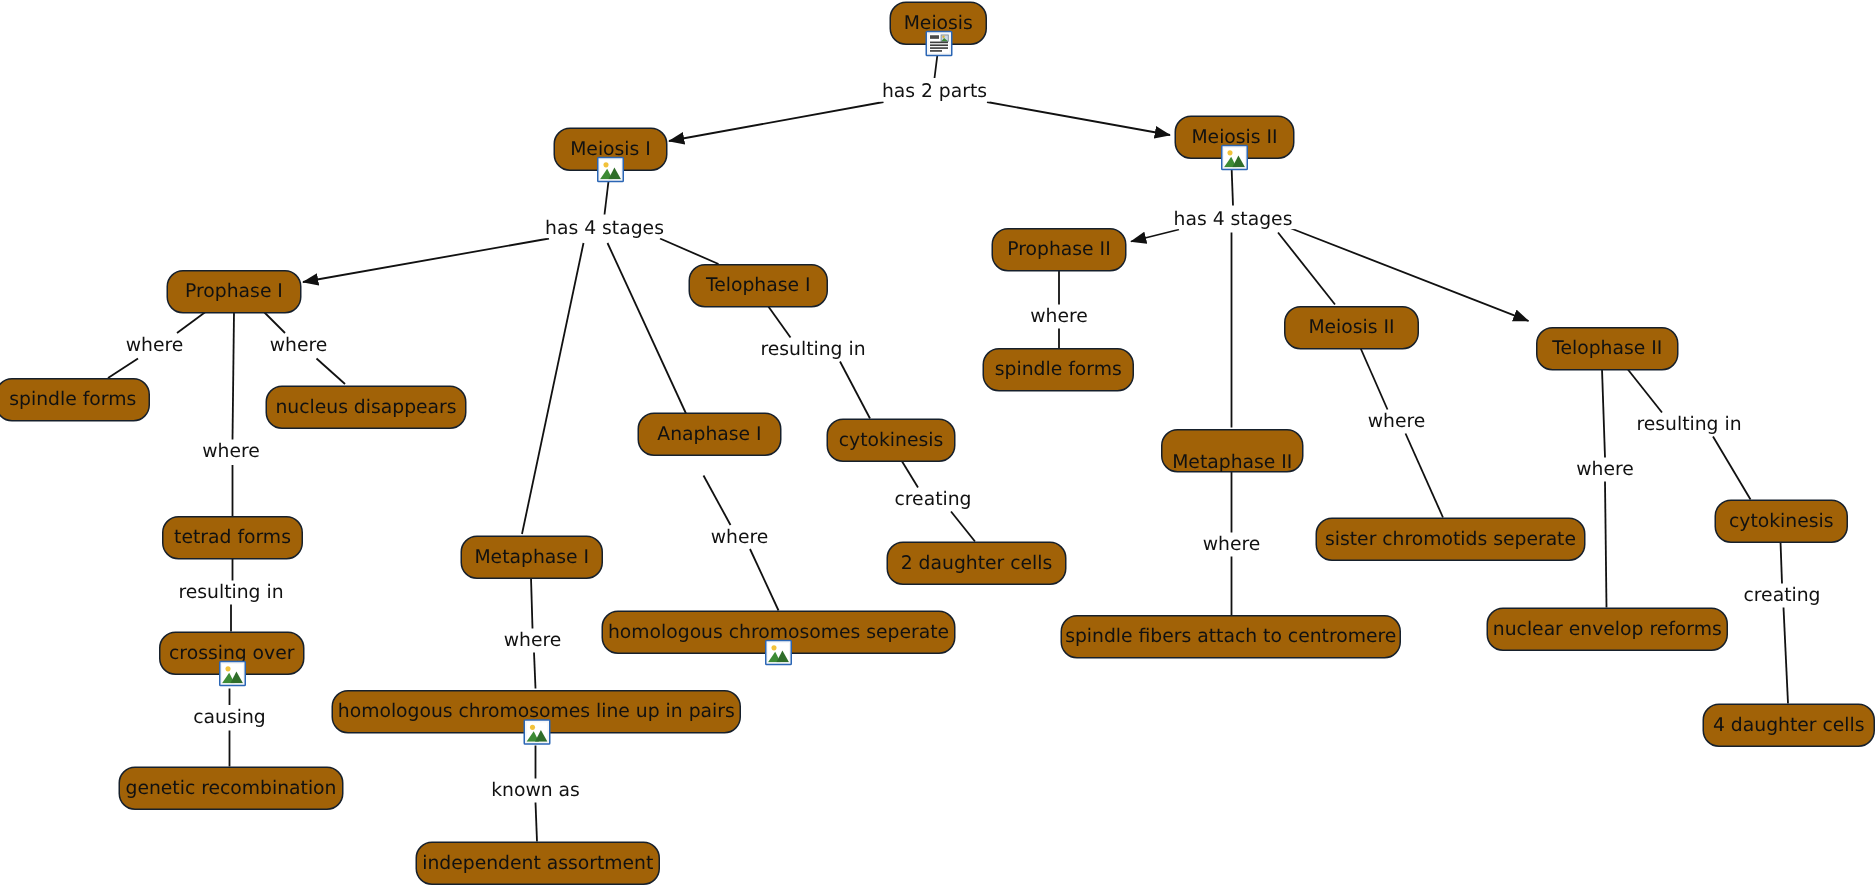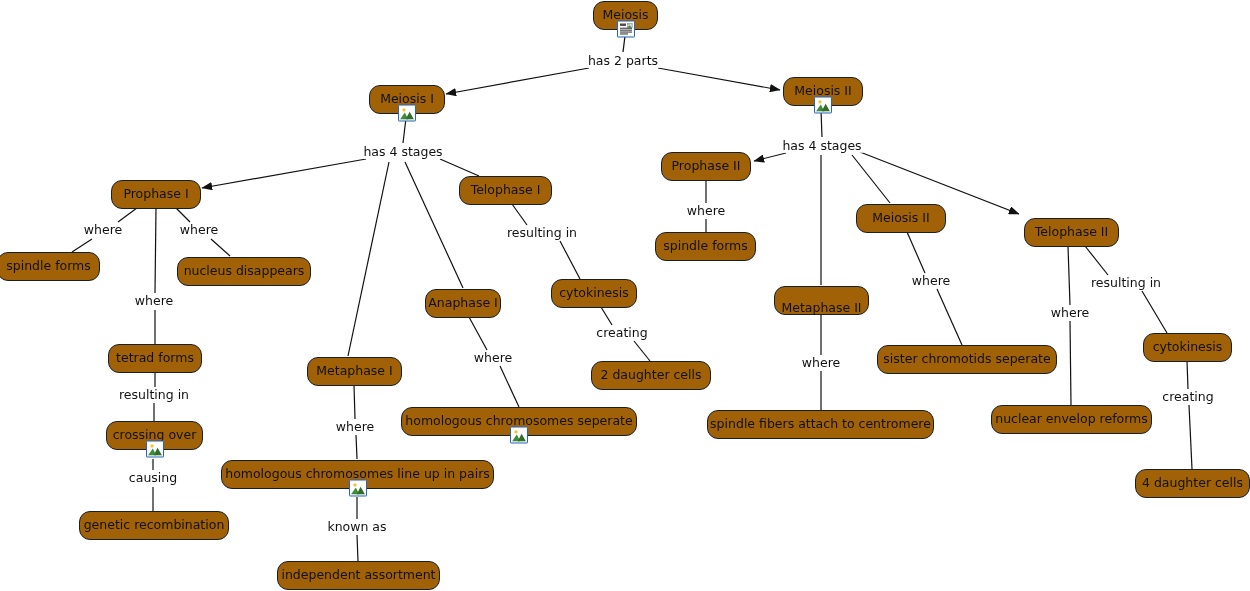--- a/index.html
+++ b/index.html
@@ -190,21 +190,21 @@
             <polygon points="5.6,13 9.6,5.2 14,13" fill="#2f6d2a"></polygon>
           </svg>
         </span>
       </div>
       <div class="node" style="left: 111px; top: 180px; width: 90px;">
         <span class="node-label">Prophase I</span>
       </div>
       <div class="node" style="left: 459px; top: 176px; width: 93px;">
         <span class="node-label">Telophase I</span>
       </div>
-      <div class="node" style="left: 425px; top: 289px; width: 76px;">
+      <div class="node" style="left: 425px; top: 275px; width: 96px;">
         <span class="node-label">Anaphase I</span>
       </div>
       <div class="node" style="left: 307px; top: 357px; width: 95px;">
         <span class="node-label">Metaphase I</span>
       </div>
       <div class="node" style="left: -3px; top: 252px; width: 103px;">
         <span class="node-label">spindle forms</span>
       </div>
       <div class="node" style="left: 177px; top: 257px; width: 134px;">
         <span class="node-label">nucleus disappears</span>

